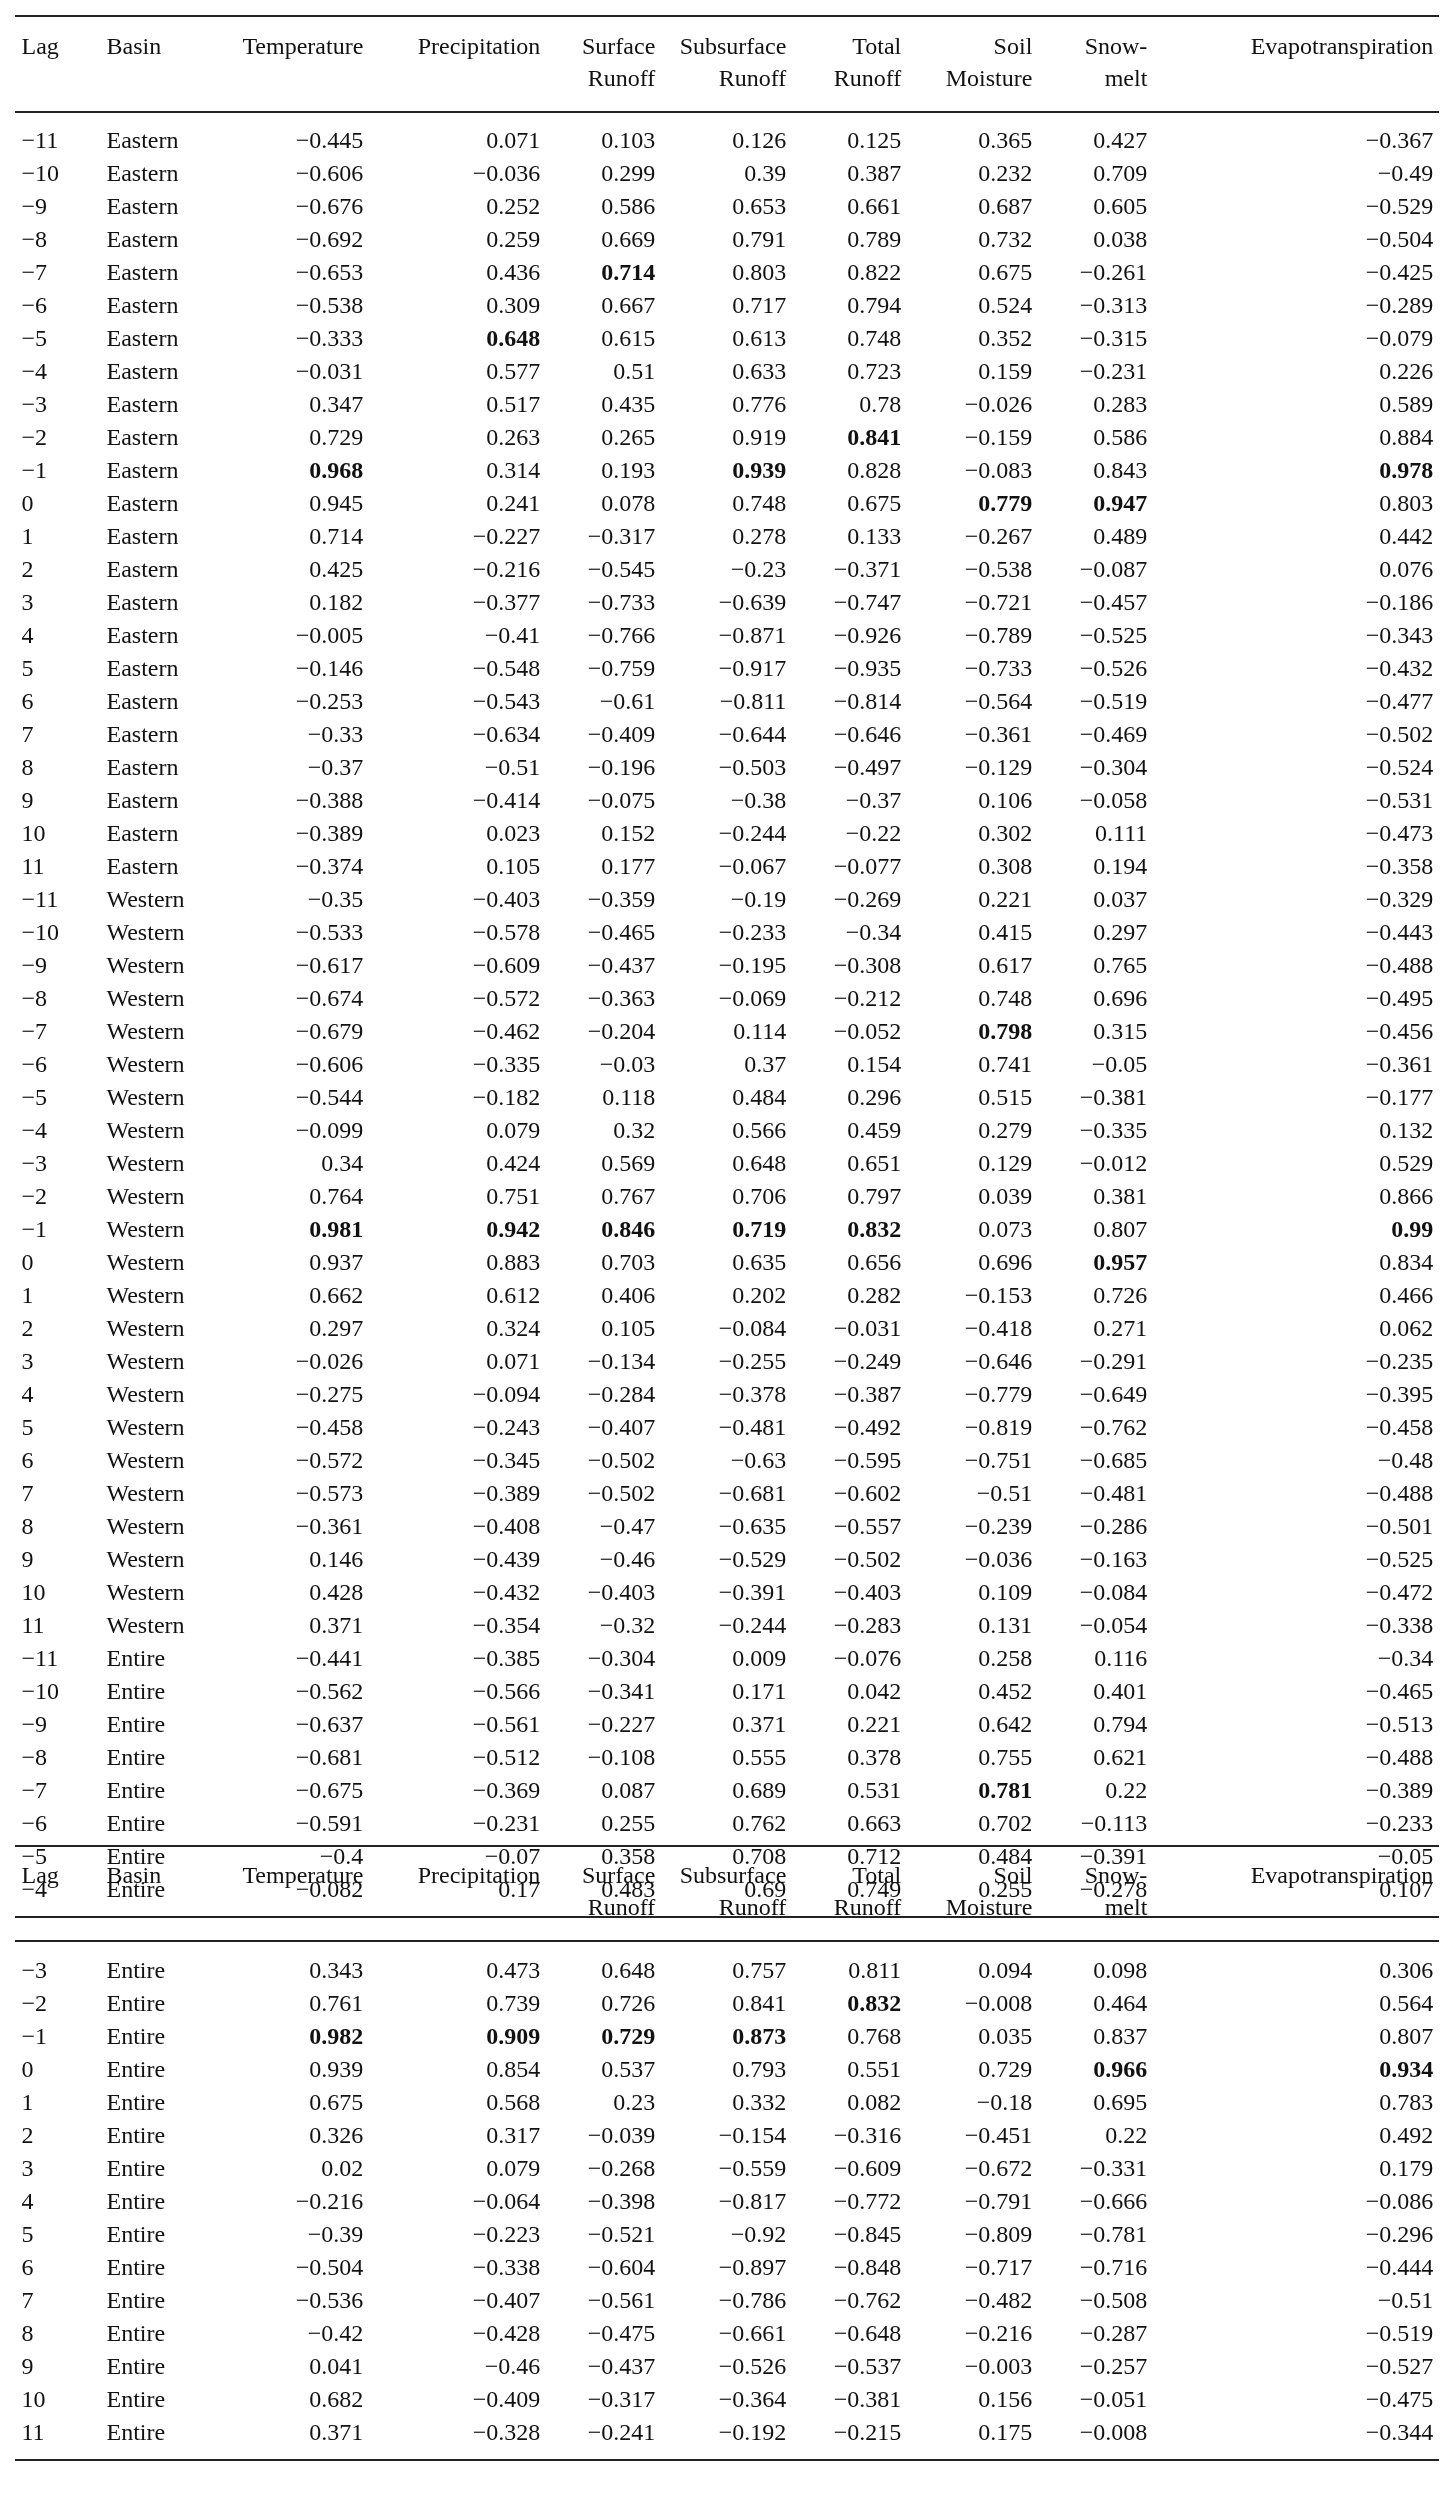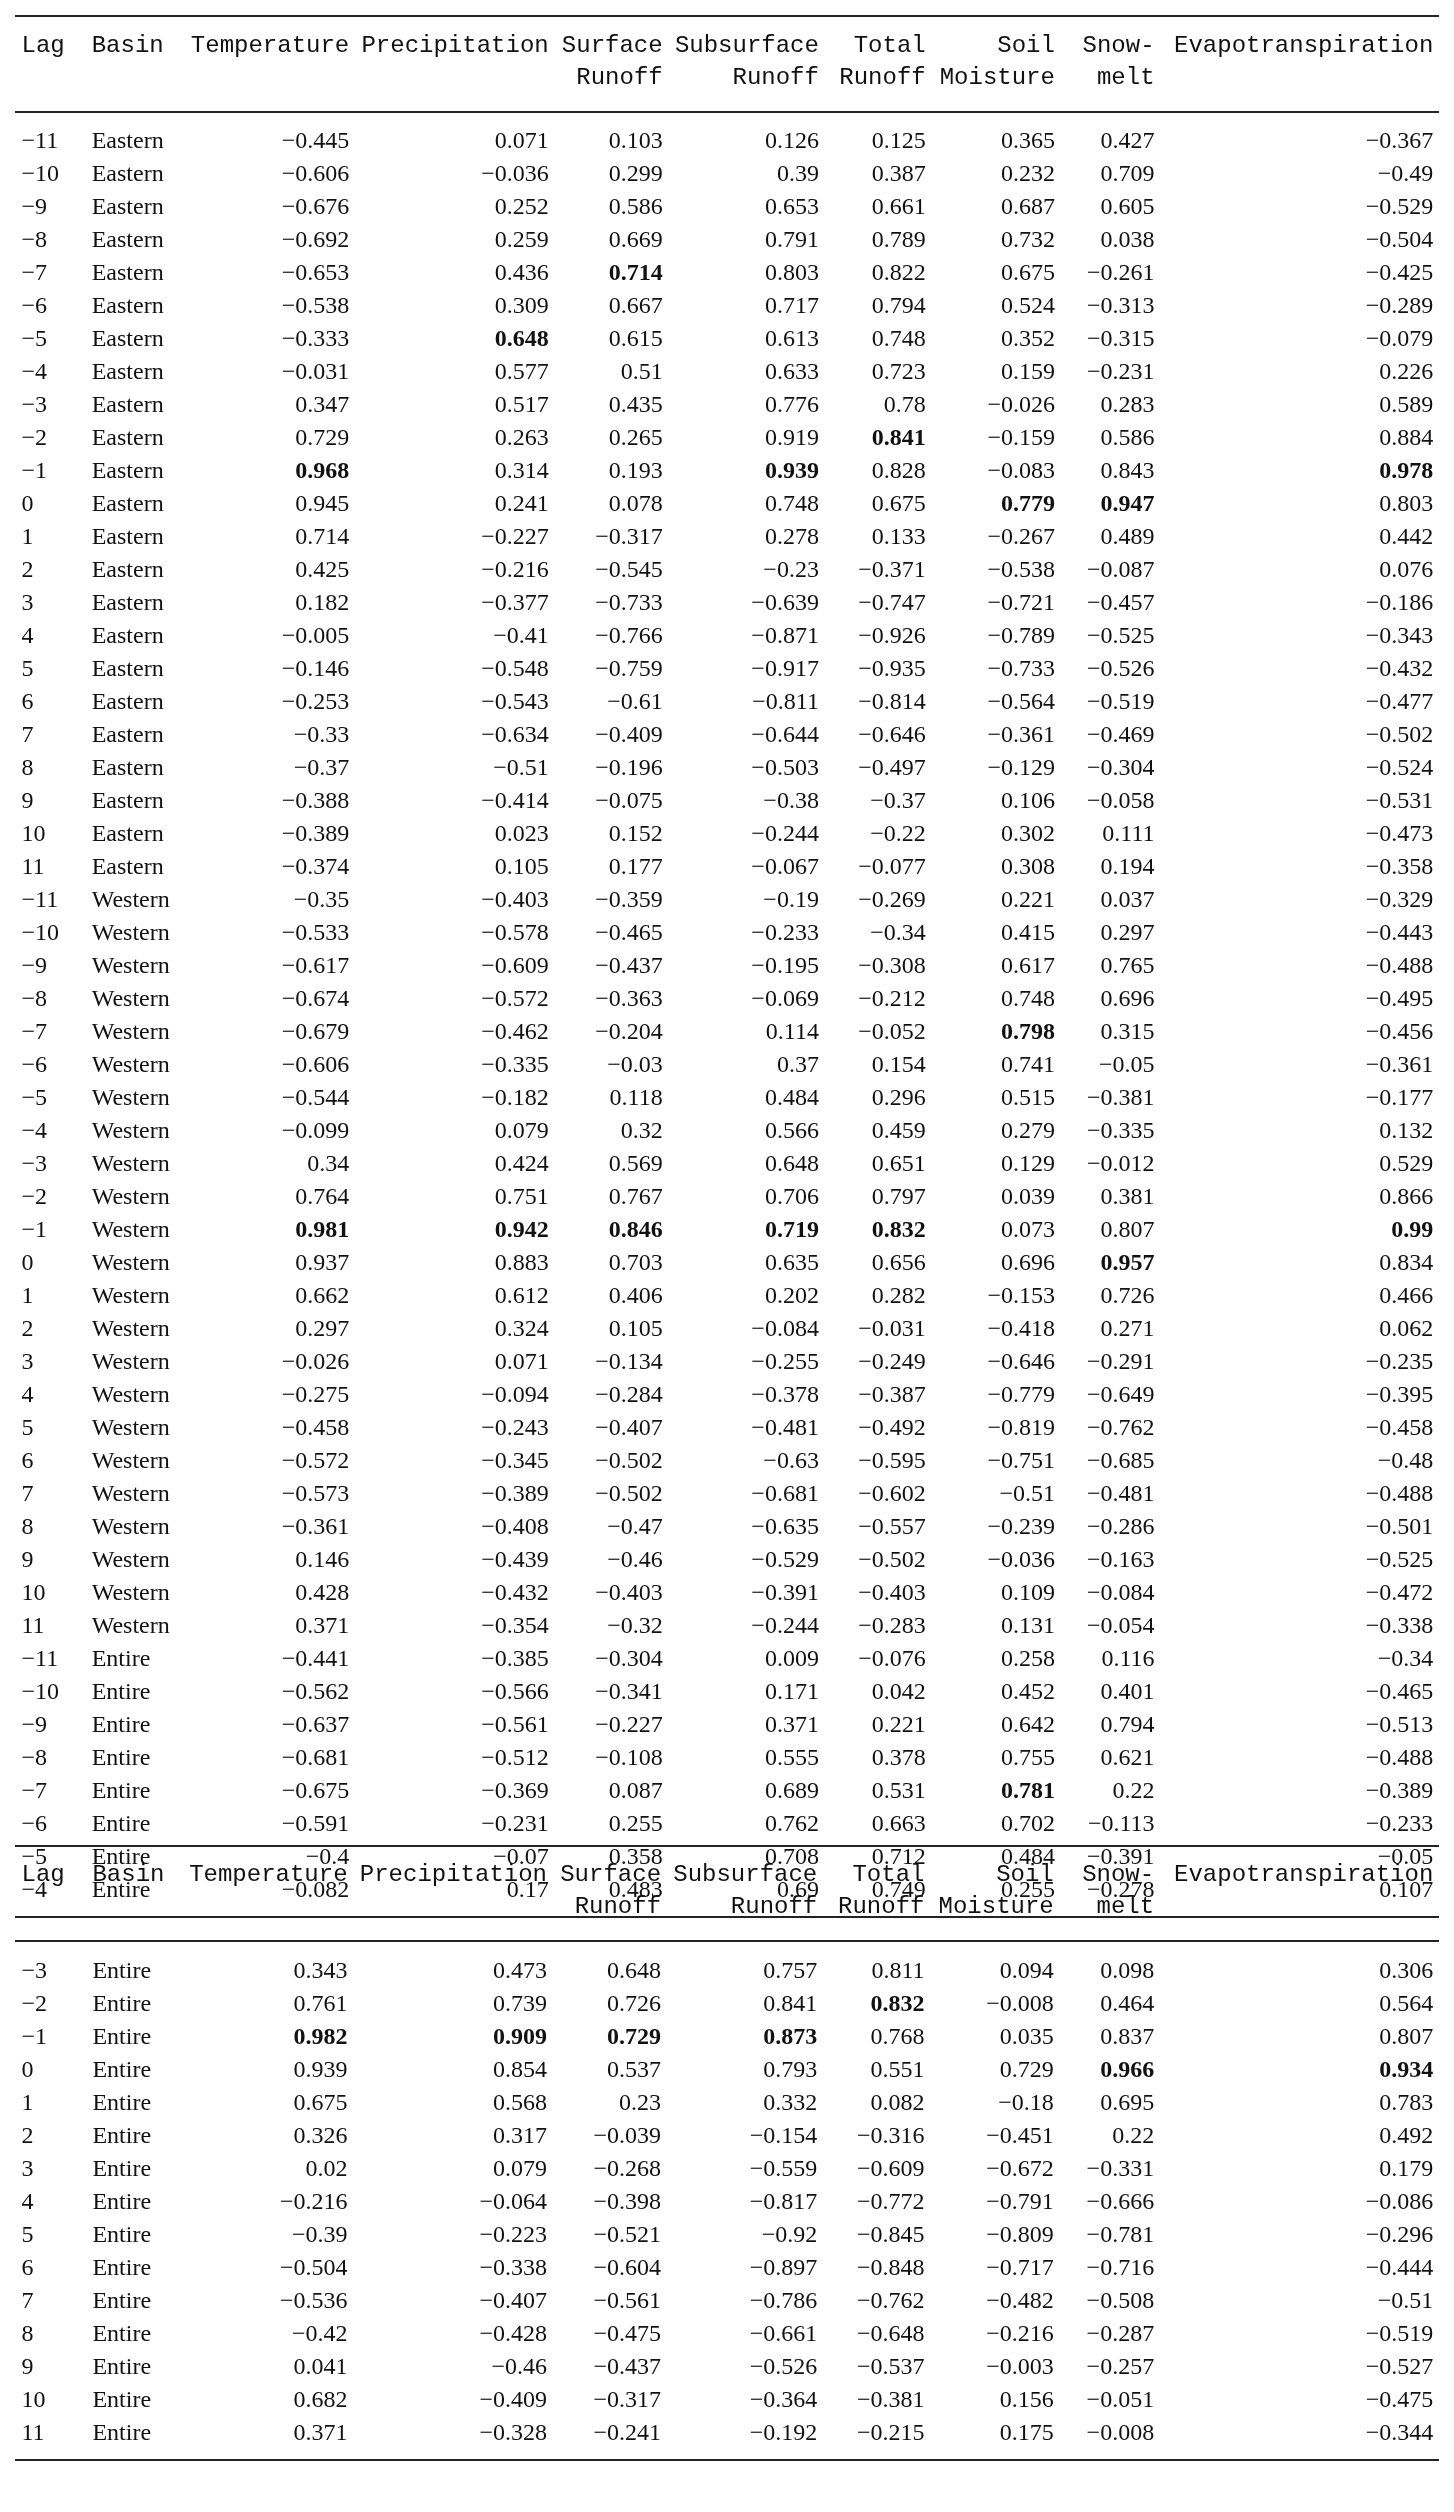--- a/index.html
+++ b/index.html
@@ -22,21 +22,20 @@
     width: 100%;
     border-collapse: collapse;
     font-size: 24px;
     line-height: 1.0;
   }
   thead tr.head-row th {
     font-weight: normal;
     vertical-align: top;
     padding: 12.3px 6.1px 17px 6.1px;
     line-height: 32px;
-    font-family: Liberation Mono, monospace;
   }
   .rule-top { border-top: 2.3px solid #222; }
   .rule-mid { border-bottom: 2.3px solid #222; }
   .rule-bottom { border-bottom: 2.3px solid #222; }
   tbody td {
     padding: 0 6.1px;
     height: 33px;
     white-space: nowrap;
   }
   tbody tr:first-child td { padding-top: 10.8px; }

